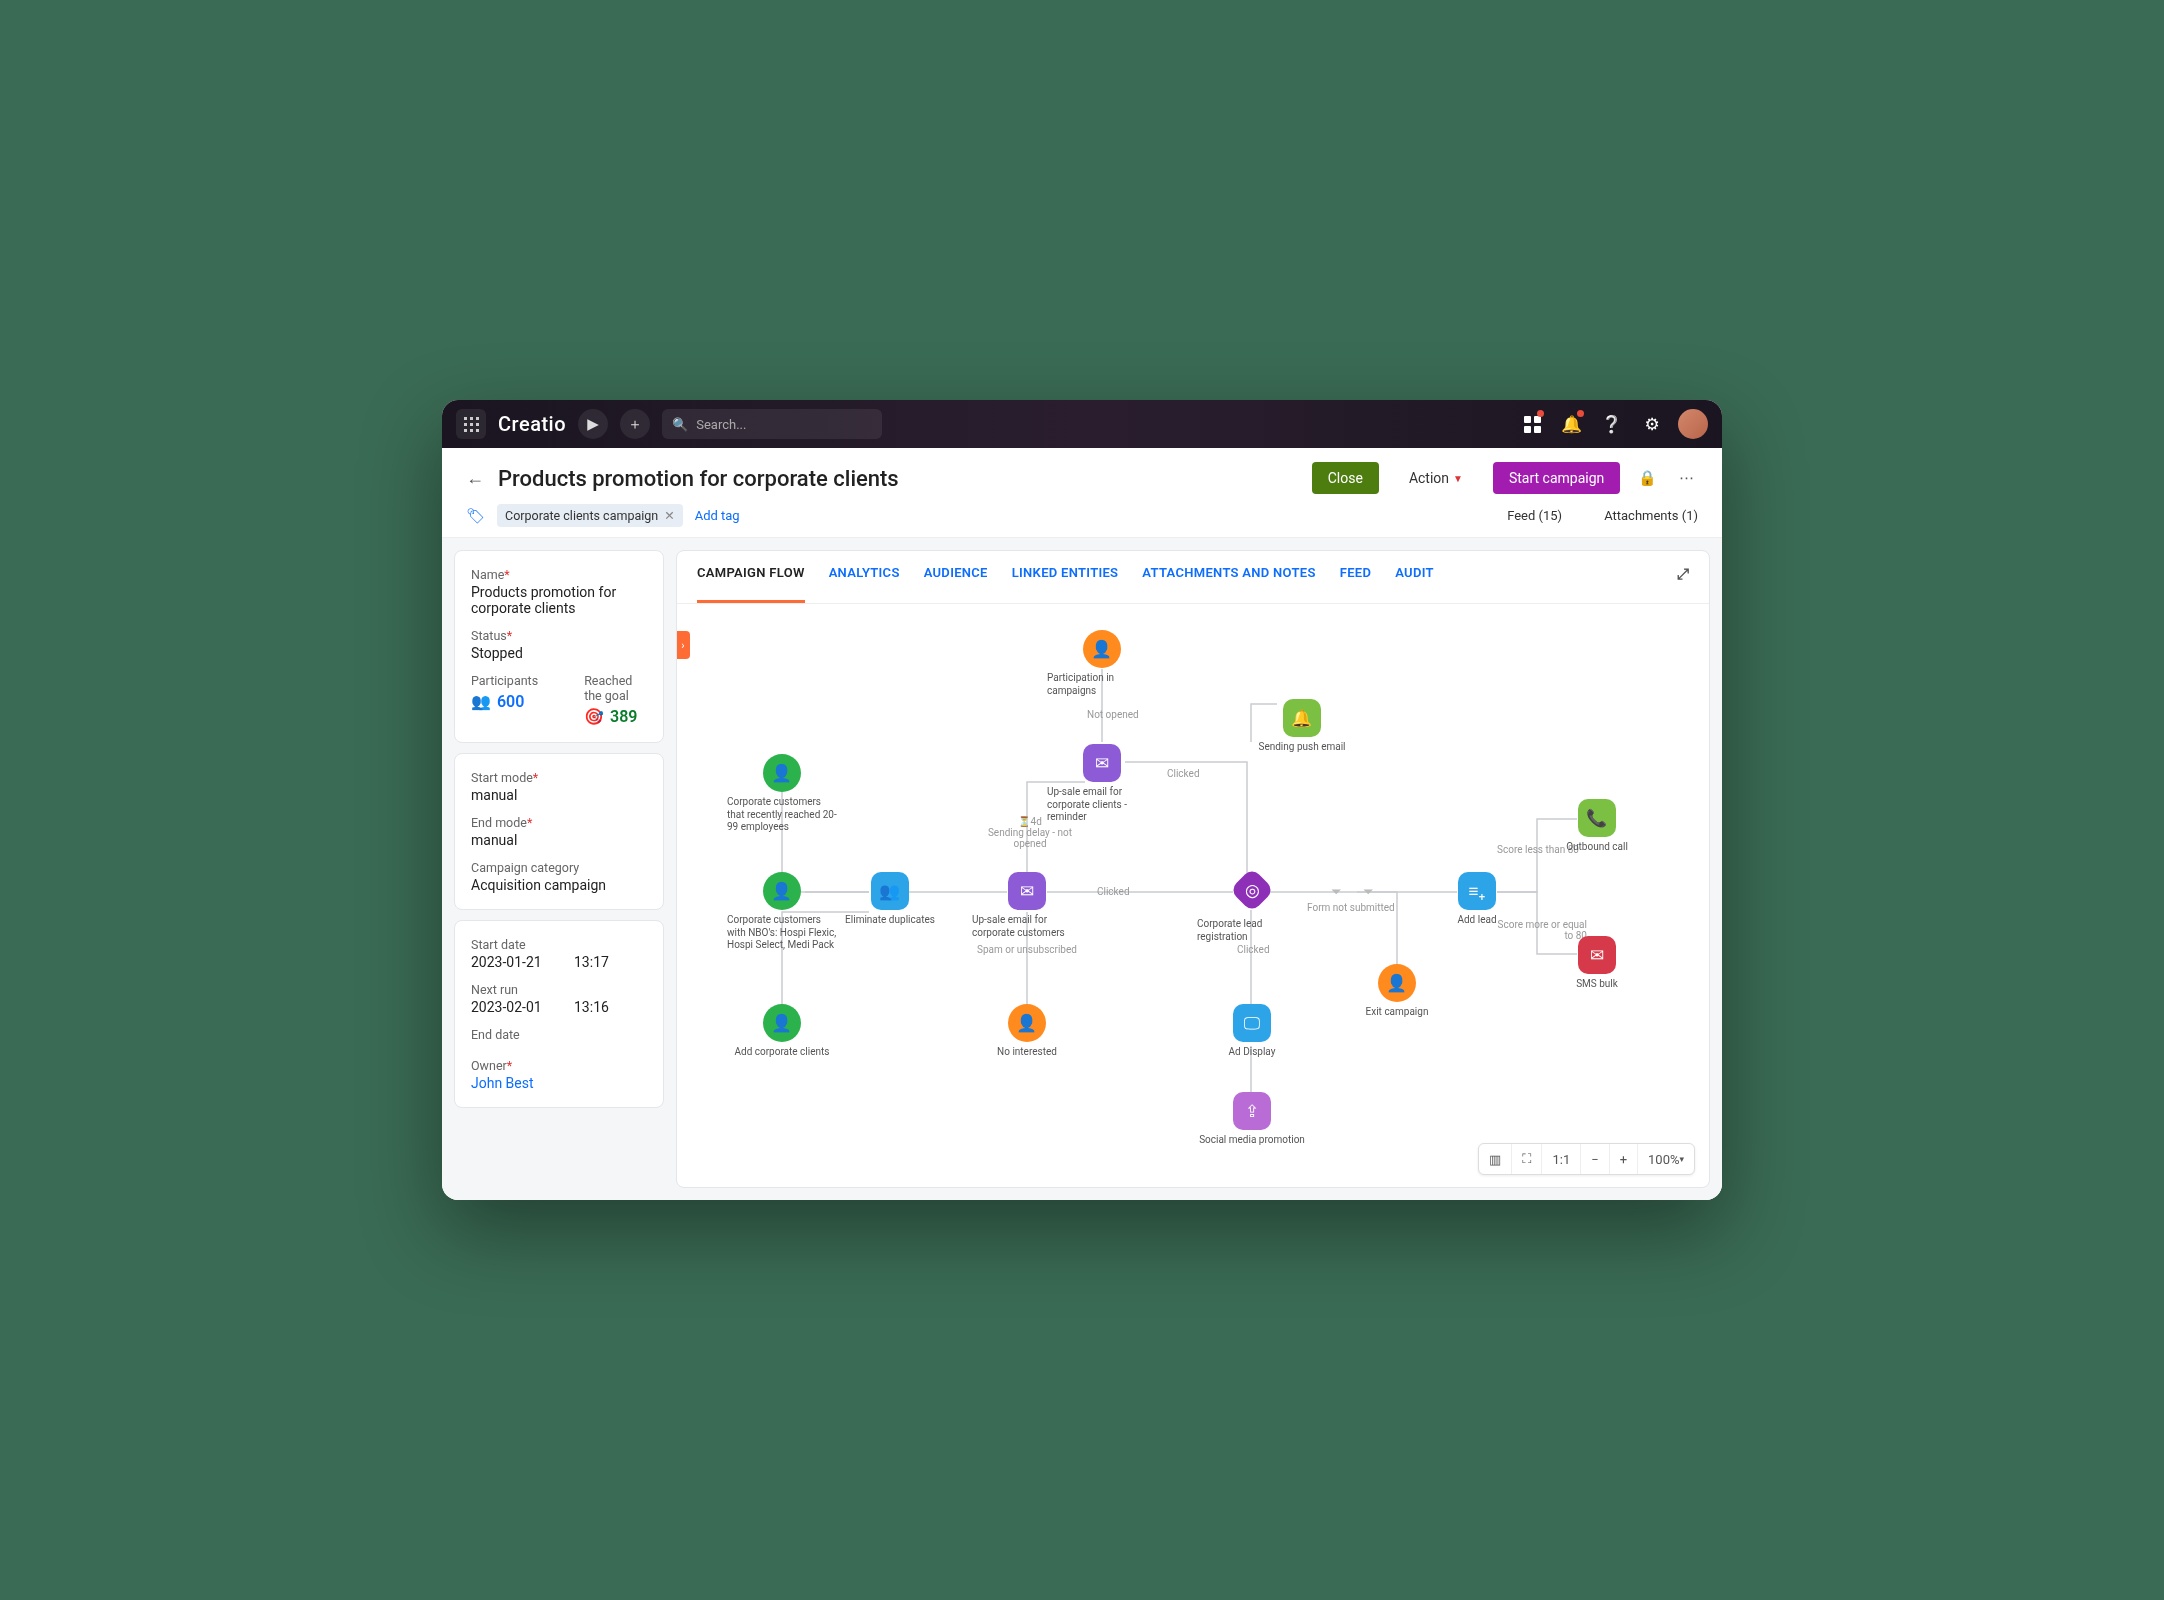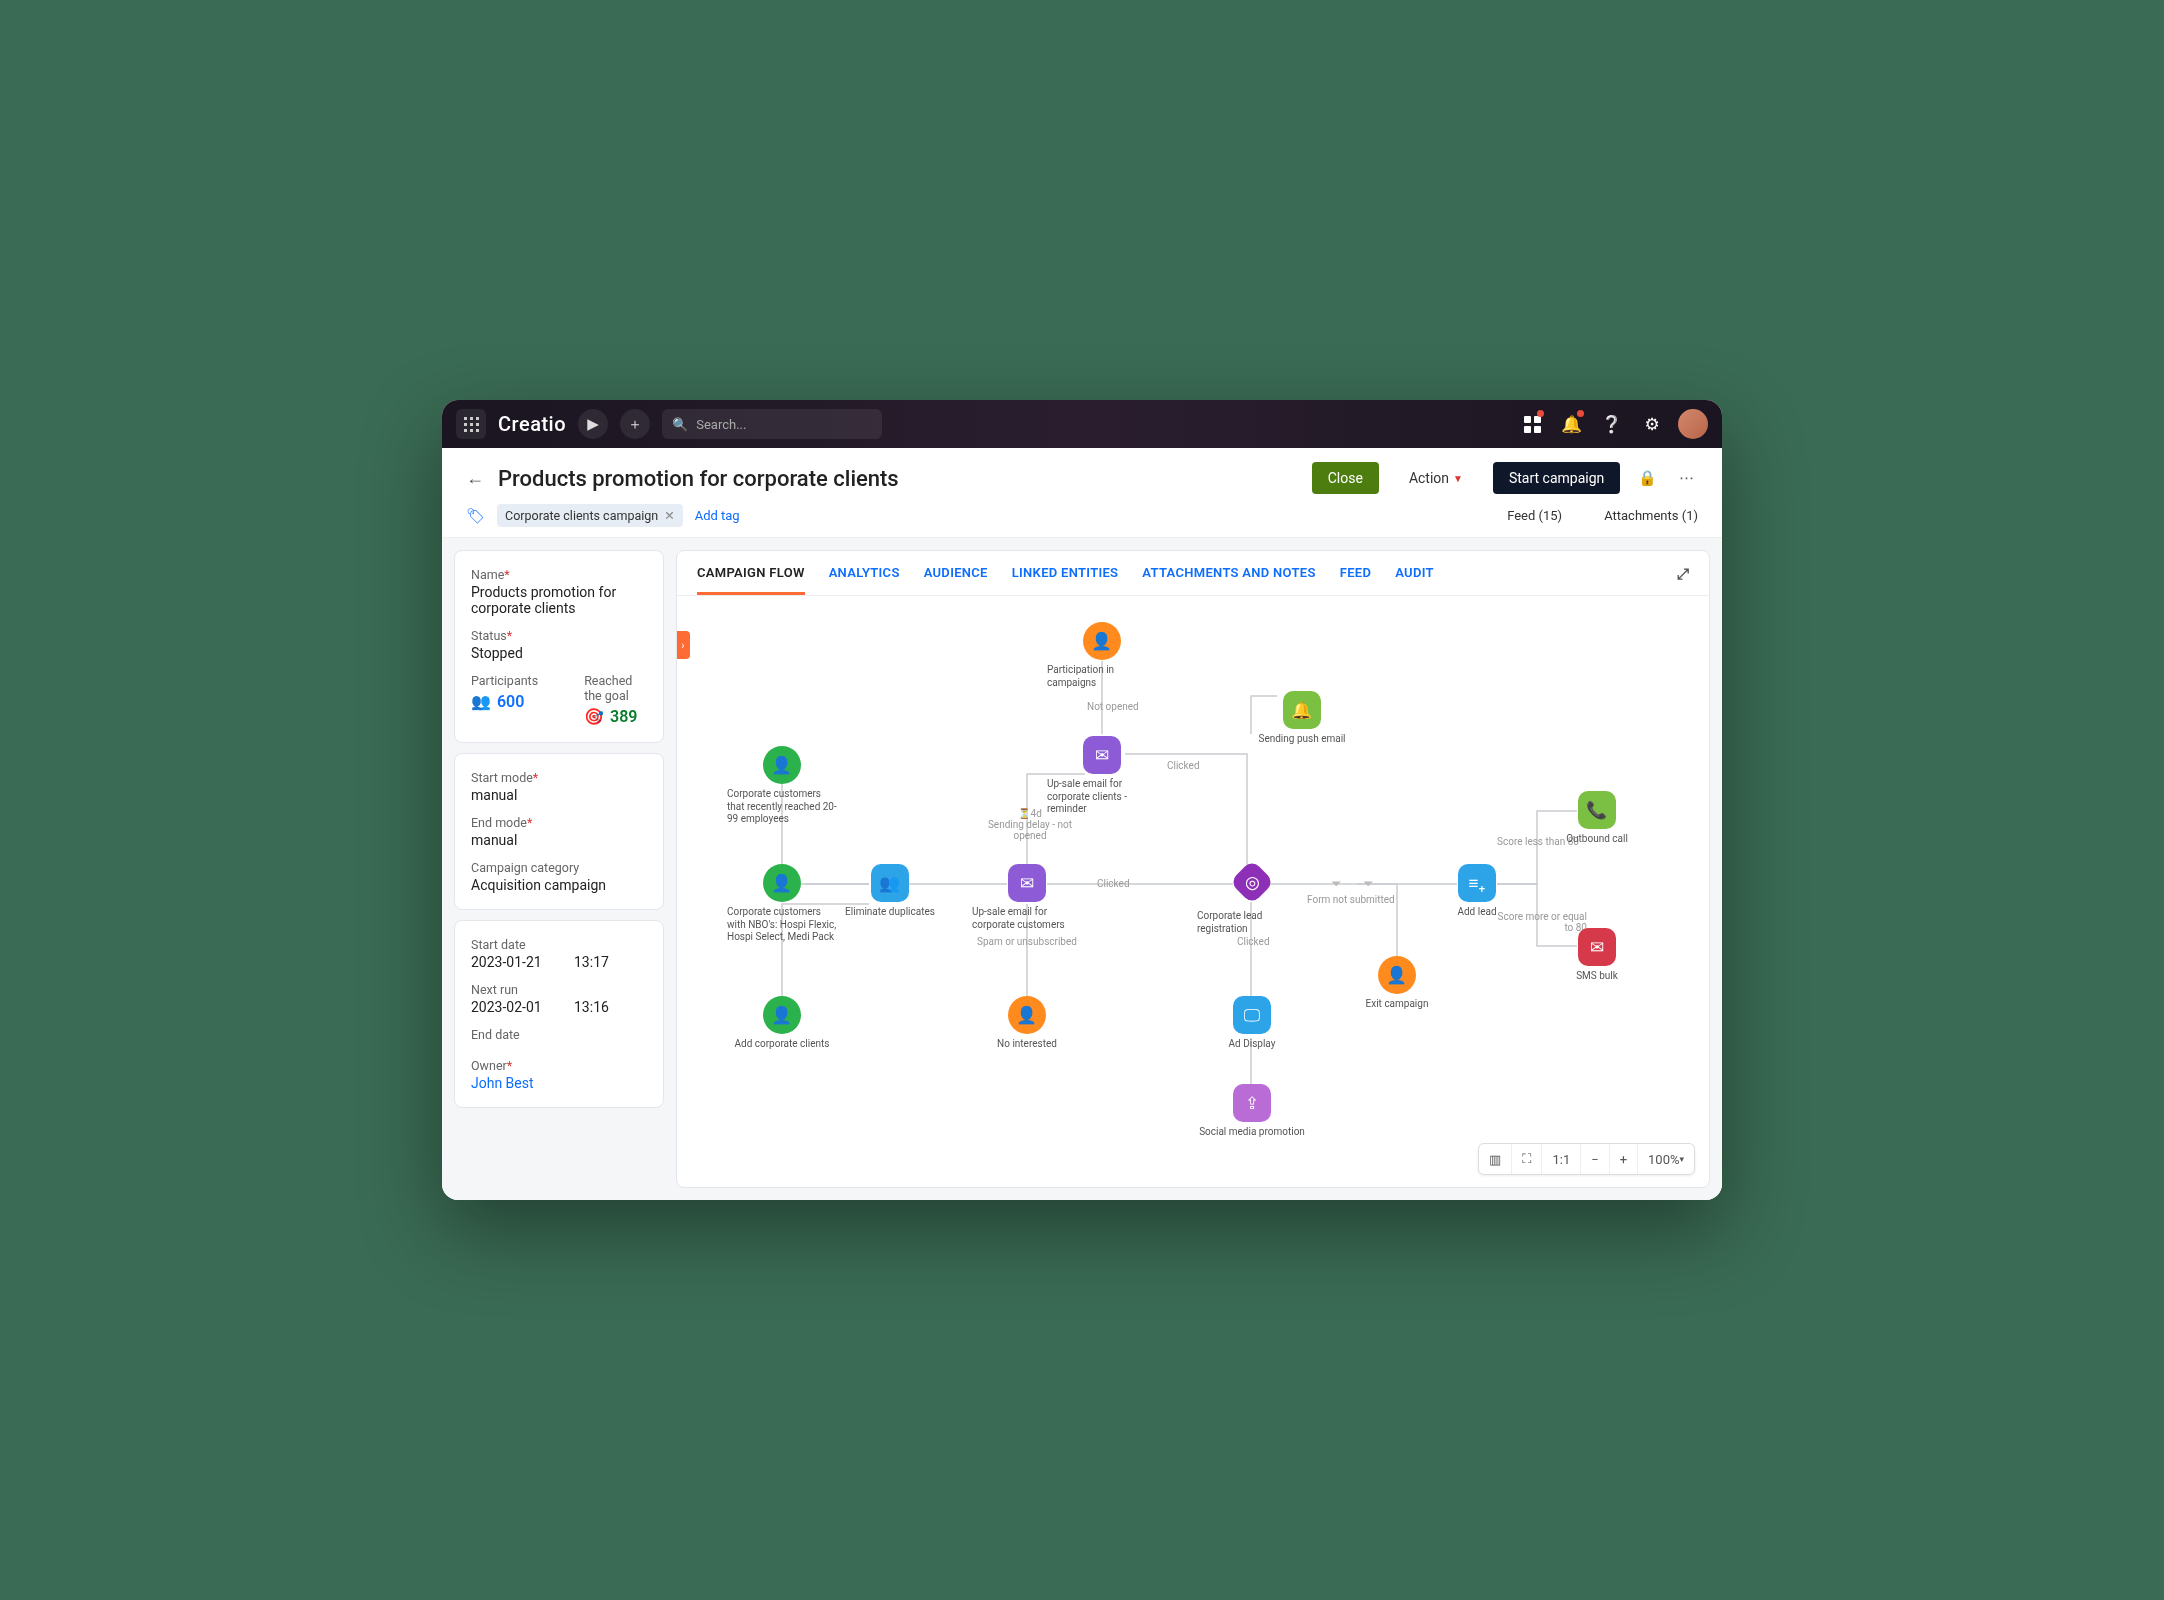--- a/index.html
+++ b/index.html
@@ -16,21 +16,21 @@
   .dot{position:absolute;top:0;right:2px;width:7px;height:7px;background:#e74c3c;border-radius:50%}
   .avatar{width:30px;height:30px;border-radius:50%;background:linear-gradient(135deg,#d4886b,#b8654a);cursor:pointer}
   
   .header{padding:14px 24px 10px;border-bottom:1px solid #eee}
   .header-row1{display:flex;align-items:center;gap:14px}
   .back{font-size:18px;color:#555;cursor:pointer}
   .title{font-size:22px;font-weight:500;color:#222;flex:1}
   .btn{padding:8px 16px;border-radius:4px;font-size:14px;cursor:pointer;border:none}
   .btn-blue{background:#4d7c0f;color:#fff}
   .btn-plain{background:transparent;color:#333;display:flex;align-items:center;gap:4px}
-  .btn-green{background:#0f172a;color:#fff}
+  .btn-green{background:#a21caf;color:#fff}
   .lock,.more{color:#555;font-size:15px;cursor:pointer;padding:0 4px}
   .header-row2{display:flex;align-items:center;gap:12px;margin-top:10px}
   .tag-icon{color:#0d6efd;font-size:15px}
   .tag{background:#e6edf5;padding:4px 8px;border-radius:4px;font-size:12.5px;color:#333;display:flex;align-items:center;gap:6px}
   .tag .x{color:#888;cursor:pointer}
   .add-tag{color:#0d6efd;font-size:13px;cursor:pointer}
   .header-row2 .spacer{flex:1}
   .meta-link{font-size:13px;color:#333;cursor:pointer}
   
   .body{flex:1;display:flex;gap:12px;padding:12px;background:#f5f6f8;overflow:hidden}
@@ -44,21 +44,21 @@
   .stat-val{font-size:16px;font-weight:600;display:flex;align-items:center;gap:6px}
   .stat-val.blue{color:#0d6efd}
   .stat-val.green{color:#0a7d2b}
   .date-row{display:flex;gap:30px}
   .date-row > div{flex:1}
   .owner-val{color:#0d6efd;font-size:14px}
   
   .main{flex:1;background:#fff;border:1px solid #e3e6ea;border-radius:8px;display:flex;flex-direction:column;position:relative;overflow:hidden}
   .expand-tab{position:absolute;left:-1px;top:80px;width:14px;height:28px;background:#ff6b35;border-radius:0 4px 4px 0;color:#fff;display:flex;align-items:center;justify-content:center;font-size:11px;cursor:pointer;z-index:5}
   .tabs{display:flex;gap:24px;padding:14px 20px 0;border-bottom:1px solid #eee;font-size:13px;font-weight:600}
-  .tab{color:#0d6efd;padding-bottom:12px;cursor:pointer;letter-spacing:.3px}
+  .tab{color:#0d6efd;padding-bottom:20px;cursor:pointer;letter-spacing:.3px}
   .tab.active{color:#222;border-bottom:3px solid #ff6b35}
   .tabs .spacer{flex:1}
   .expand{color:#555;cursor:pointer;font-size:15px}
   .canvas{flex:1;position:relative;overflow:hidden}
   .node{position:absolute;display:flex;flex-direction:column;align-items:center;width:110px}
   .node-icon{width:38px;height:38px;border-radius:10px;display:flex;align-items:center;justify-content:center;color:#fff;font-size:17px;margin-bottom:4px}
   .node-icon.circle{border-radius:50%}
   .node-icon.diamond{transform:rotate(45deg);width:32px;height:32px}
   .node-icon.diamond > *{transform:rotate(-45deg)}
   .node-label{font-size:10px;color:#555;text-align:left;line-height:1.25;max-width:110px}

